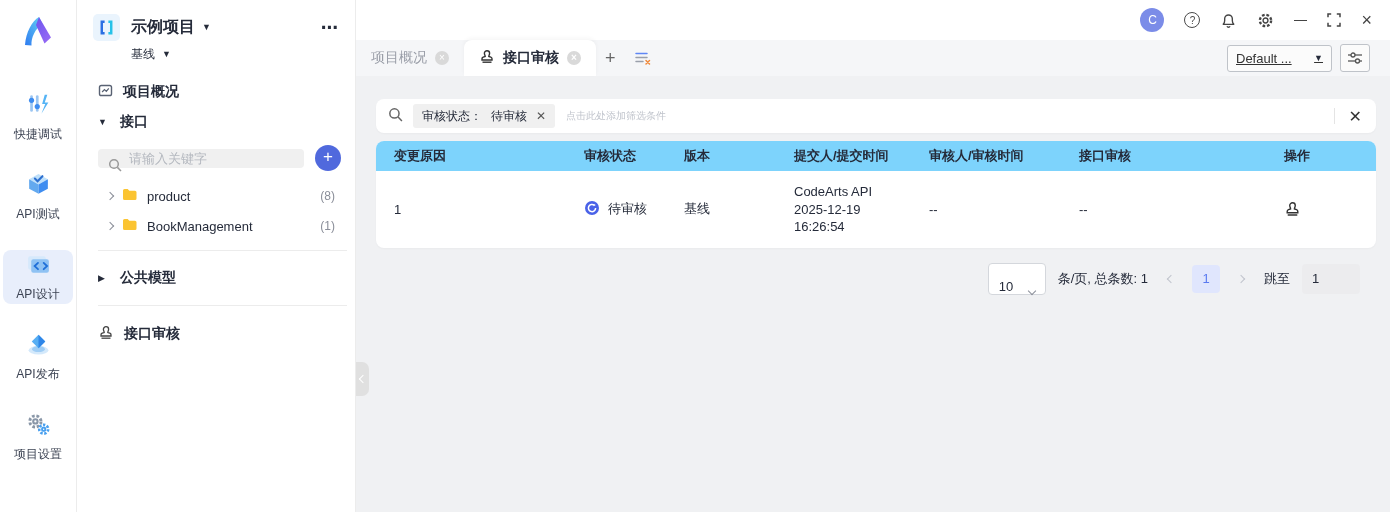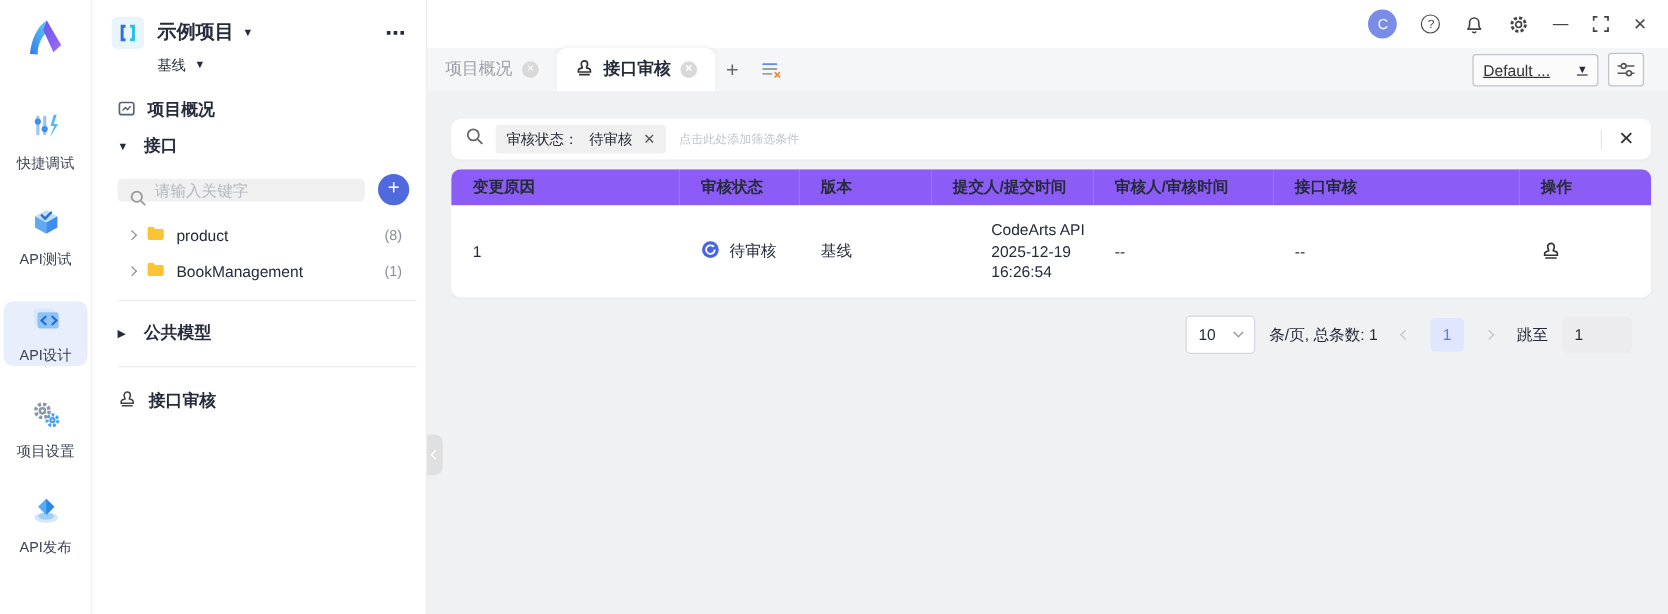--- a/index.html
+++ b/index.html
@@ -62,29 +62,29 @@
   .filterbar { height:34px; background:#fff; border-radius:8px; display:flex; align-items:center; padding:0 10px 0 12px; box-shadow:0 1px 2px rgba(0,0,0,.03); cursor:text; }
   .chip { display:flex; align-items:center; gap:9px; background:#f0f0f0; border-radius:3px; height:24px; padding:0 9px; margin-left:10px; font-size:12px; color:#252b3a; }
   .chip-x { font-size:12px; color:#555; cursor:pointer; }
   .filter-ph { margin-left:11px; font-size:10px; color:#c0c4cc; }
   .filter-right { margin-left:auto; display:flex; align-items:center; gap:10px; }
   .vsep { width:1px; height:16px; background:#e4e4e4; }
   .filter-clear { font-size:16px; color:#333; cursor:pointer; padding:0 4px; }
 
   .tablecard { background:#fff; border-radius:8px; margin-top:8px; overflow:hidden; box-shadow:0 1px 2px rgba(0,0,0,.03); }
   table { width:100%; border-collapse:collapse; table-layout:fixed; }
-  thead tr { background:#8b5cf6; height:30px; }
+  thead tr { background:#7dd3fc; height:30px; }
   th { font-size:13px; font-weight:700; text-align:left; padding-left:18px; color:#252b3a; }
   td { font-size:13px; padding:12px 0 12px 18px; vertical-align:middle; }
   .status-cell { display:flex; align-items:center; gap:8px; }
-  .sub-line { line-height:1.35;margin-left:32px; }
+  .sub-line { line-height:1.35; }
   .stamp-btn { background:none; border:none; cursor:pointer; padding:0; display:flex; }
 
   .pagerow { display:flex; align-items:center; justify-content:flex-end; margin:15px 16px 0 0; gap:12px; font-size:13px; }
-  .size-select { width:58px; height:32px; border:1px solid #d4d7dc; border-radius:4px; background:#fff; display:flex; align-items:center; justify-content:space-between; padding:0 10px; cursor:pointer; }
+  .size-select { width:58px; height:32px; border:1px solid #d4d7dc; border-radius:4px; background:#fff; display:flex; align-items:flex-end; justify-content:space-between; padding:0 10px; cursor:pointer; }
   .pg-nav { display:flex; align-items:center; gap:14px; margin:0 4px; }
   .pg-arrow { padding:4px; cursor:pointer; display:flex; }
   .pg-arrow .chev { border-color:#c0c4cc; }
   .pg-num { width:28px; height:28px; border-radius:4px; background:#e0e6fd; color:#5a7af0; display:flex; align-items:center; justify-content:center; cursor:pointer; }
   .jump-input { width:58px; height:30px; border:none; background:#ececee; border-radius:4px; padding:0 10px; font-size:13px; font-family:inherit; color:#252b3a; outline:none; }
 
   .collapse-handle { position:absolute; left:0; top:362px; width:13px; height:34px; background:#e0e0e0; border-radius:0 7px 7px 0; display:flex; align-items:center; justify-content:center; cursor:pointer; }
 </style>
 </head>
 <body>
@@ -139,43 +139,43 @@
         <rect x="6" y="8" width="17" height="13" rx="2" fill="#8fc2f3"></rect>
         <path d="M12.5 11.5 l-3.2 3 3.2 3 M18 11.5 l3.2 3 -3.2 3" stroke="#1f6fd8" stroke-width="1.8" fill="none" stroke-linecap="round"></path>
       </svg>
     </span>
     <span class="rlabel">API设计</span>
   </div>
 
   <div class="rail-item">
     <span>
       <svg width="27" height="27" viewBox="0 0 26 26">
+        <ellipse cx="13" cy="18.5" rx="9.5" ry="4.2" fill="#d4e9fb"></ellipse>
+        <ellipse cx="13" cy="17.5" rx="6.2" ry="2.8" fill="#9fcdf5"></ellipse>
+        <path d="M13 3.5 L19.5 10 L13 16.5 L6.5 10 Z" fill="#57aef3"></path>
+        <path d="M13 3.5 L19.5 10 L13 16.5 Z" fill="#2f86e8"></path>
+      </svg>
+    </span>
+    <span class="rlabel">API发布</span>
+  </div>
+
+  <div class="rail-item">
+    <span>
+      <svg width="27" height="27" viewBox="0 0 26 26">
         <g fill="none" stroke="#8a97a8" stroke-width="2.8">
           <circle cx="10" cy="10" r="5.4" stroke-dasharray="2.6 1.7"></circle>
           <circle cx="10" cy="10" r="2.1" stroke-width="2"></circle>
         </g>
         <g fill="none" stroke="#49a0ef" stroke-width="2.5">
           <circle cx="18" cy="17.5" r="4.3" stroke-dasharray="2.3 1.5"></circle>
           <circle cx="18" cy="17.5" r="1.6" stroke-width="1.8"></circle>
         </g>
       </svg>
     </span>
     <span class="rlabel">项目设置</span>
-  </div>
-
-  <div class="rail-item">
-    <span>
-      <svg width="27" height="27" viewBox="0 0 26 26">
-        <ellipse cx="13" cy="18.5" rx="9.5" ry="4.2" fill="#d4e9fb"></ellipse>
-        <ellipse cx="13" cy="17.5" rx="6.2" ry="2.8" fill="#9fcdf5"></ellipse>
-        <path d="M13 3.5 L19.5 10 L13 16.5 L6.5 10 Z" fill="#57aef3"></path>
-        <path d="M13 3.5 L19.5 10 L13 16.5 Z" fill="#2f86e8"></path>
-      </svg>
-    </span>
-    <span class="rlabel">API发布</span>
   </div>
 </div>
 
 <div class="panel">
   <div class="proj-head">
     <span class="proj-icon">
       <svg width="17" height="17" viewBox="0 0 18 18" fill="none">
         <path d="M7 3 H4 V15 H7" stroke="#2b6fe3" stroke-width="2.6"></path>
         <path d="M11 3 H14 V15 H11" stroke="#27c2e8" stroke-width="2.6"></path>
       </svg>

